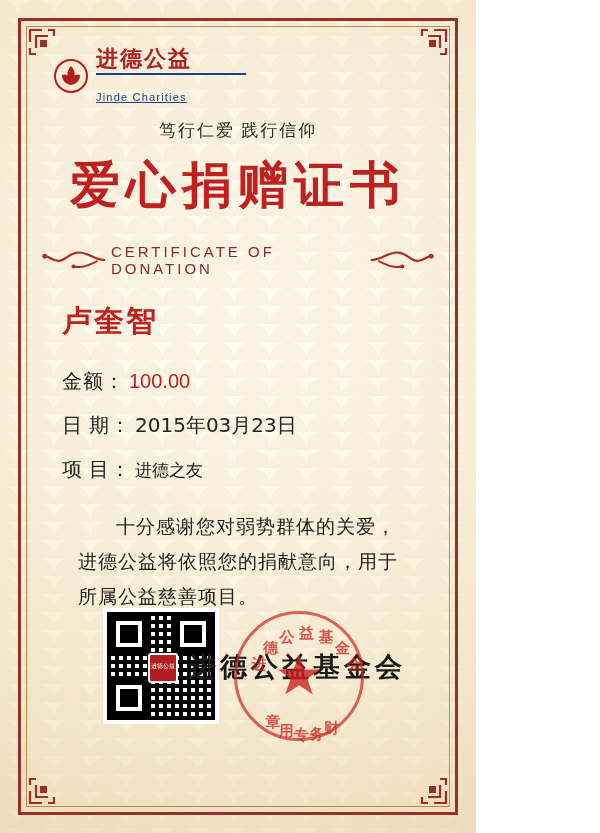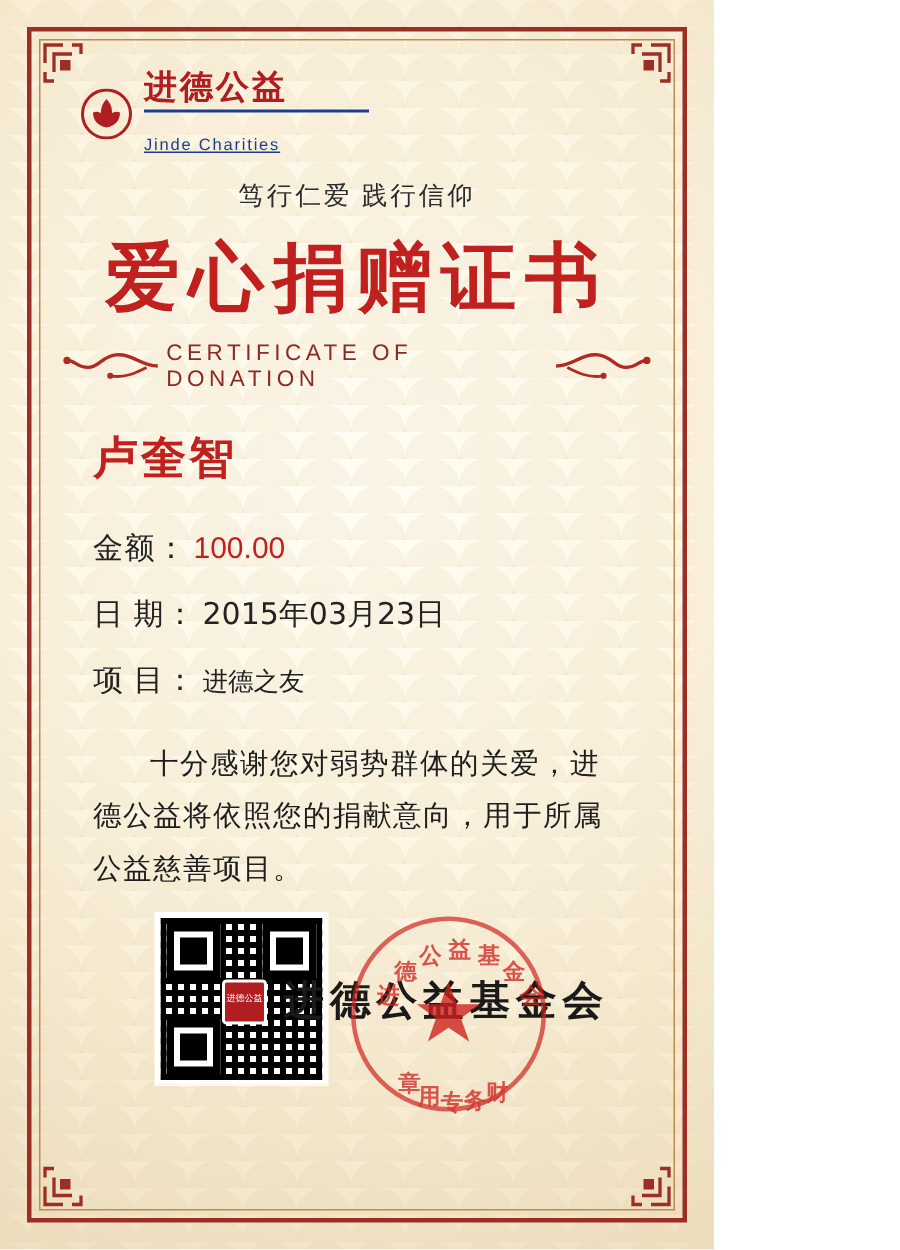--- a/index.html
+++ b/index.html
@@ -121,21 +121,21 @@
     letter-spacing: 6px;
     margin-top: 10px;
     font-family: Liberation Serif, serif;
     text-shadow: 0 1px 0 rgba(255,255,255,.6);
   }
   .sub-title-row {
     display: flex;
     align-items: center;
     justify-content: center;
     gap: 2px;
-    margin-top: 8px;
+    margin-top: 24px;
     color: #b02a22;
   }
   .sub-title {
     font-size: 15px;
     letter-spacing: 3px;
     color: #8a2a22;
     font-family: "Liberation Sans", sans-serif;
   }
   .flourish { width: 74px; height: 26px; }
   .flourish svg { width: 100%; height: 100%; display: block; }
@@ -163,27 +163,27 @@
     color: #222;
     letter-spacing: 1px;
     margin-right: 4px;
     font-family: Liberation Serif, serif;
   }
   .field-value { color: #222; }
   .field-value.amount { color: #c0201e; font-family: "Liberation Sans", sans-serif; }
   .field-value.small { font-size: 17px; }
 
   .paragraph {
-    margin: 26px 22px 0 22px;
+    margin: 26px 22px 0 38px;
     font-size: 19px;
     line-height: 1.85;
     color: #1e1e1e;
     text-indent: 38px;
     letter-spacing: 1px;
-    font-family: Liberation Mono, monospace;
+    font-family: Liberation Sans, sans-serif;
   }
   .paragraph.second { margin-top: 14px; }
 
   
   .footer {
     position: absolute;
     left: 22px; right: 12px;
     bottom: 58px;
     height: 130px;
   }

